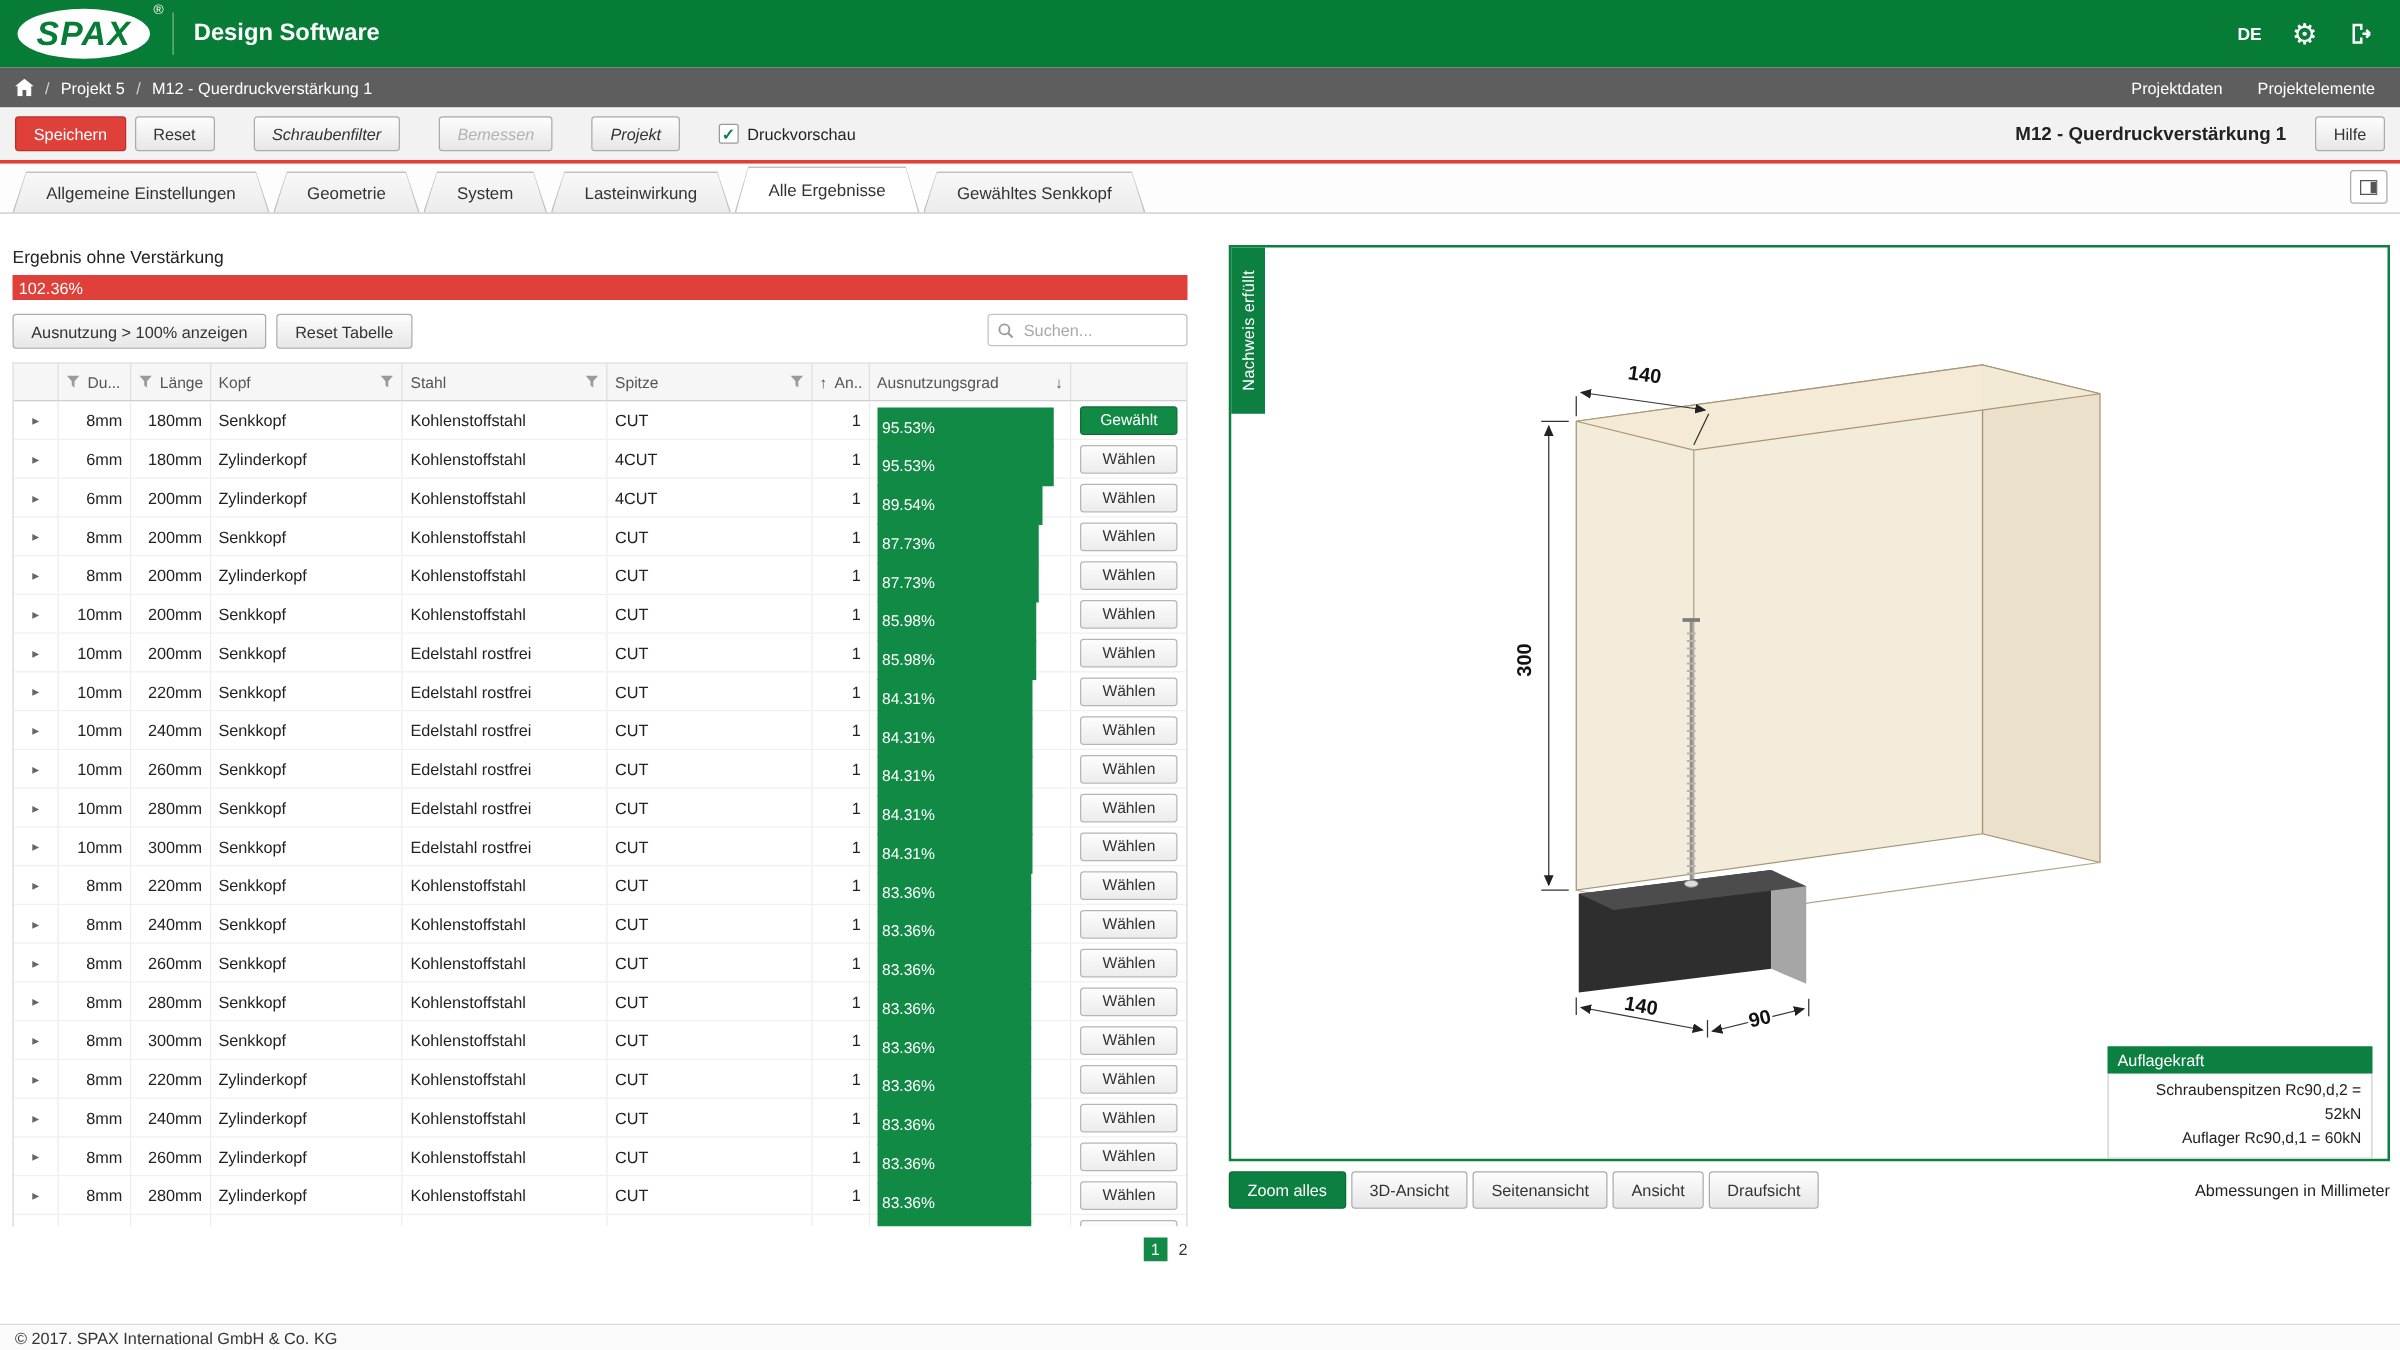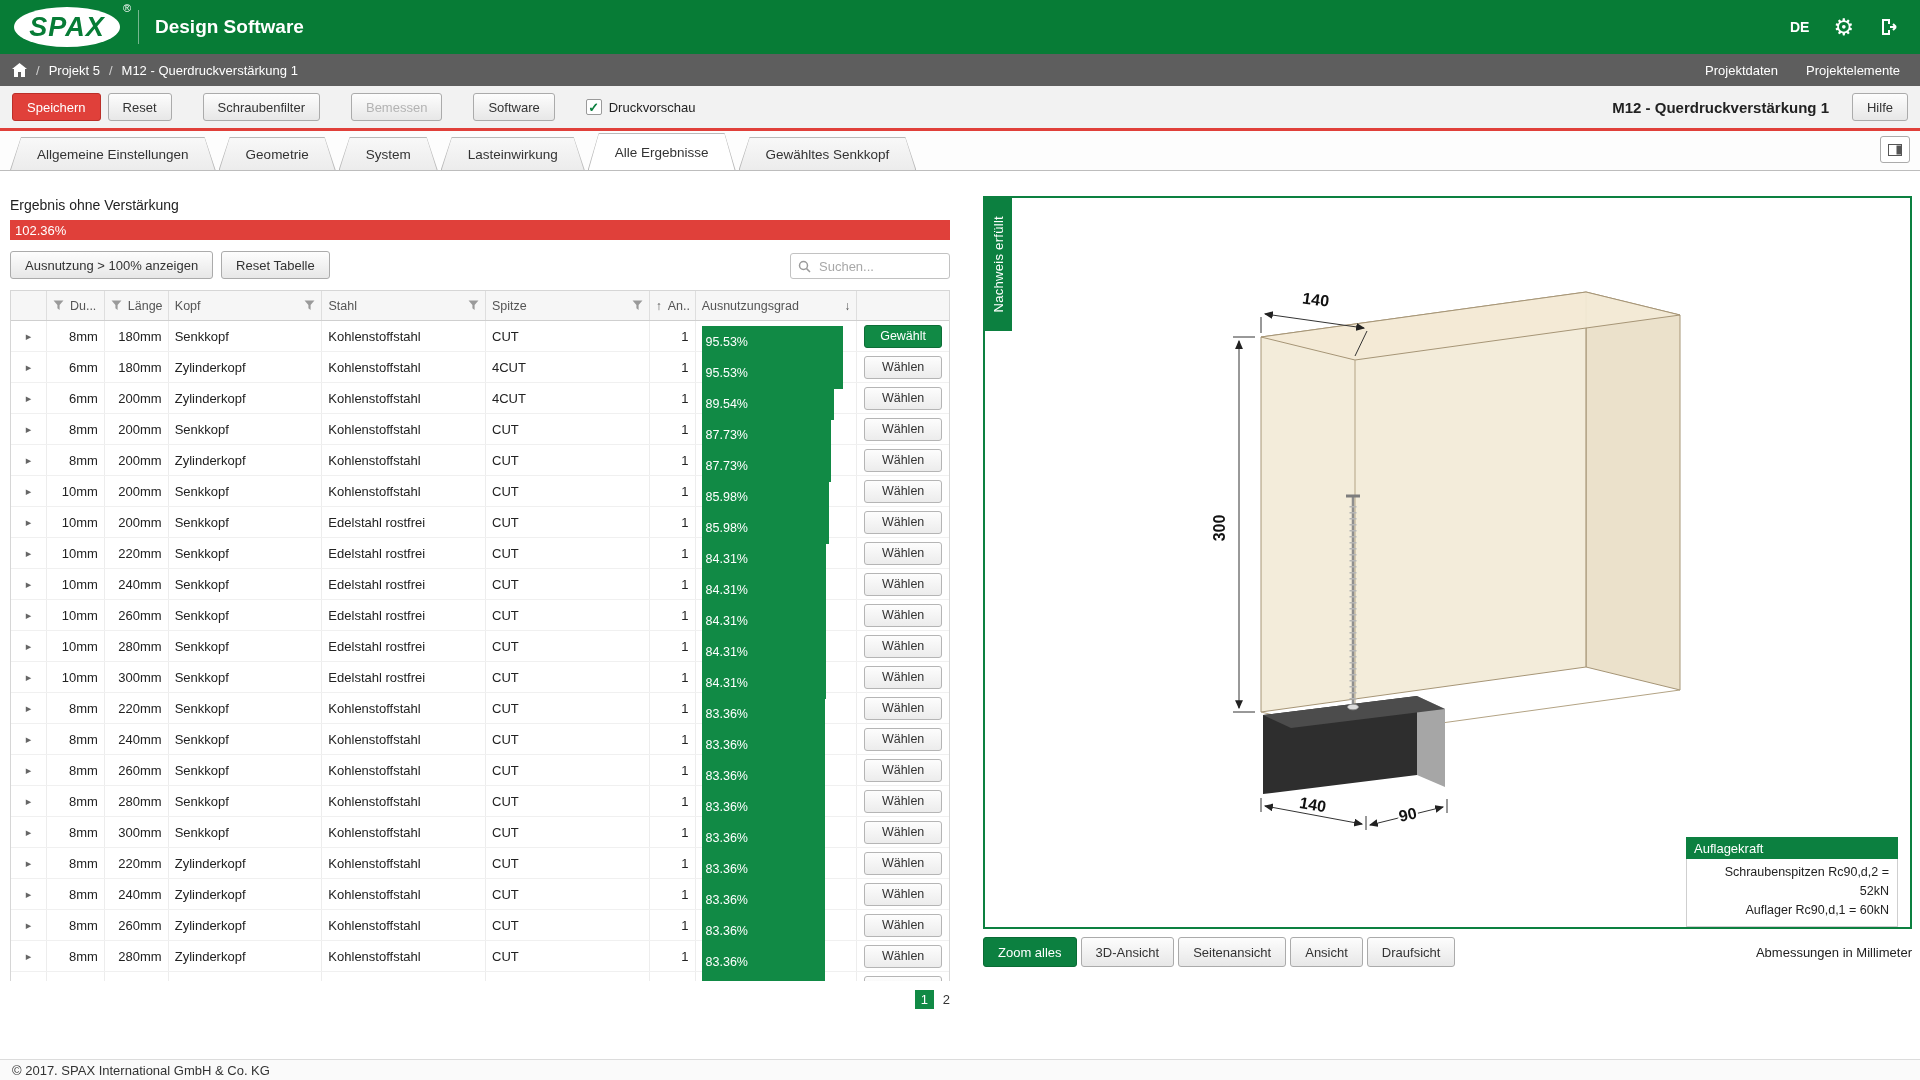--- a/index.html
+++ b/index.html
@@ -28,21 +28,21 @@
   .crumb-right { margin-left:auto; display:flex; gap:28px; }
   .crumb-right span { cursor:pointer; }
 
   
   .toolbar { height:45px; background:#f2f2f2; display:flex; align-items:center; padding:0 12px;
              gap:7px; border-bottom:3px solid #e0403a; }
   .btn { height:28px; padding:0 14px; font-size:13px; font-family:inherit; color:#333;
          background:linear-gradient(#fdfdfd,#e7e7e7); border:1px solid #ababab; border-radius:3px; cursor:pointer; }
   .btn-red { background:#e0403a; border-color:#bb2f29; color:#fff; }
   .btn.disabled { color:#b3b3b3; }
-  .gap-l { margin-left:24px; }
+  .gap-l { margin-left:24px;font-style:italic; }
   .chk { display:flex; align-items:center; gap:7px; margin-left:24px; font-size:13px; cursor:pointer; }
   .chk-box { width:16px; height:16px; background:#fff; border:1px solid #9a9a9a; border-radius:2px;
              display:flex; align-items:center; justify-content:center; color:#0c8040; font-weight:bold; font-size:13px; }
   .tb-title { margin-left:auto; font-weight:bold; font-size:15px; color:#222; margin-right:16px; }
 
   
   .tabs-row { height:40px; background:#fdfdfd; border-bottom:1px solid #bdbdbd; display:flex;
               align-items:flex-end; padding:0 10px; }
   .tab { height:33px; padding:1px 1px 0 1px; background:#b9b9b9; margin-right:3px; cursor:pointer;
          clip-path:polygon(11px 0, calc(100% - 11px) 0, 100% 100%, 0 100%); }
@@ -53,21 +53,21 @@
   .tab.active .tab-inner { background:#fff; }
   .panel-toggle { margin-left:auto; margin-bottom:7px; width:30px; height:27px; border:1px solid #ababab;
                   background:#fff; border-radius:3px; display:flex; align-items:center; justify-content:center; cursor:pointer; }
 
   
   .content { position:relative; height:868px; background:#fff; }
   .left-col { position:absolute; left:10px; top:26px; width:942px; }
   .section-label { font-size:14px; color:#222; margin-bottom:7px; }
   .alert-bar { width:940px; height:20px; background:#e0403a; color:#fff; font-size:13px;
                display:flex; align-items:center; padding-left:5px; margin-bottom:11px; }
-  .controls { width:940px; display:flex; align-items:flex-end; gap:8px; margin-bottom:11px; }
+  .controls { width:940px; display:flex; align-items:flex-start; gap:8px; margin-bottom:11px; }
   .search { margin-left:auto; width:160px; height:26px; border:1px solid #c2c2c2; border-radius:3px;
             display:flex; align-items:center; padding:0 7px; gap:6px; background:#fff; }
   .search input { border:none; outline:none; flex:1; min-width:0; font-size:13px; font-family:inherit; color:#333; background:transparent; }
   .search input::placeholder { color:#a8a8a8; }
 
   .table { width:940px; border:1px solid #d6d6d6; border-bottom:none; background:#fff; }
   .thead { display:flex; height:30px; background:#f6f6f6; border-bottom:1px solid #cfcfcf;
            font-size:12.5px; color:#555;justify-content:center; }
   .th { display:flex; align-items:center; gap:6px; padding:0 6px; height:100%;
         border-right:1px solid #dedede; cursor:pointer; }
@@ -164,21 +164,21 @@
       <span>Projektdaten</span>
       <span>Projektelemente</span>
     </div>
   </div>
 
   <div class="toolbar">
     <button class="btn btn-red">Speichern</button>
     <button class="btn">Reset</button>
     <button class="btn gap-l">Schraubenfilter</button>
     <button class="btn disabled gap-l">Bemessen</button>
-    <button class="btn gap-l">Software</button>
+    <button class="btn gap-l">Projekt</button>
     <label class="chk">
       <span class="chk-box">✓</span>
       <span>Druckvorschau</span>
     </label>
     <span class="tb-title">M12 - Querdruckverstärkung 1</span>
     <button class="btn">Hilfe</button>
   </div>
 
   <div class="tabs-row">
     <div class="tab">

